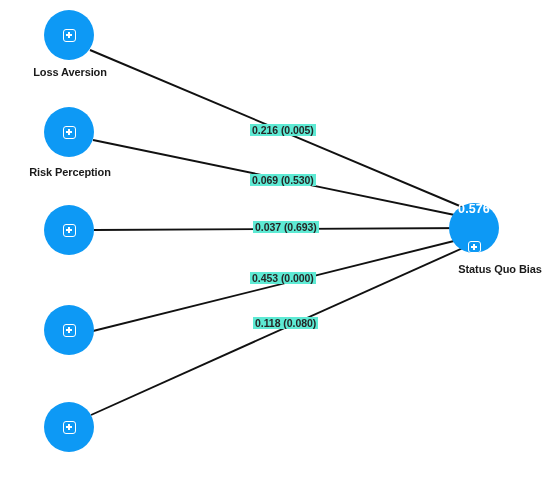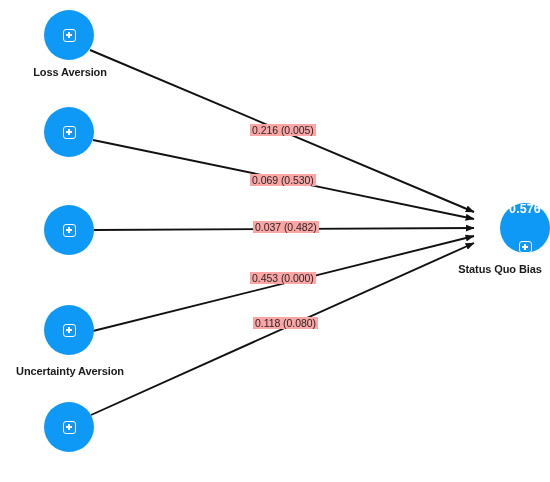--- a/index.html
+++ b/index.html
@@ -77,24 +77,24 @@
     font-size: 11px;
     font-weight: 700;
     color: #1a1a1a;
     white-space: nowrap;
     text-align: center;
     letter-spacing: -0.1px;
   }
   .edge-label {
     position: absolute;
     font-size: 10.5px;
-    font-weight: 400;
+    font-weight: 700;
     color: #262626;
     white-space: nowrap;
-    background: #fca5a5;
+    background: #5eead4;
     padding: 0 2px;
     letter-spacing: -0.05px;
   }
 </style>
 </head>
 <body>
 
 <div id="diagram-canvas">
 
   <svg id="edge-layer" viewBox="0 0 550 482" xmlns="http://www.w3.org/2000/svg">
@@ -116,43 +116,43 @@
   </svg>
 
   <div class="node" style="left:44px; top:10px;">
     <span class="node-icon"></span>
   </div>
   <div class="node-label" style="left:0px; top:66px; width:140px;">Loss Aversion</div>
 
   <div class="node" style="left:44px; top:107px;">
     <span class="node-icon"></span>
   </div>
+  <div class="node-label" style="left:0px; top:166px; width:140px;">Risk Perception</div>
 
   <div class="node" style="left:44px; top:205px;">
     <span class="node-icon"></span>
   </div>
 
   <div class="node" style="left:44px; top:305px;">
     <span class="node-icon"></span>
   </div>
-  <div class="node-label" style="left:0px; top:365px; width:140px;">Uncertainty Aversion</div>
 
   <div class="node" style="left:44px; top:402px;">
     <span class="node-icon"></span>
   </div>
 
-  <div class="node" style="left:500px; top:203px;gap:24px;">
+  <div class="node" style="left:449px; top:203px;gap:24px;">
     <span class="node-value">0.576</span>
     <span class="node-icon"></span>
   </div>
   <div class="node-label" style="left:440px; top:263px; width:120px;">Status Quo Bias</div>
 
   <div class="edge-label" style="left:250px; top:124px;">0.216 (0.005)</div>
 
   <div class="edge-label" style="left:250px; top:174px;">0.069 (0.530)</div>
 
-  <div class="edge-label" style="left:253px; top:221px;">0.037 (0.482)</div>
+  <div class="edge-label" style="left:253px; top:221px;">0.037 (0.693)</div>
 
   <div class="edge-label" style="left:250px; top:272px;">0.453 (0.000)</div>
 
   <div class="edge-label" style="left:253px; top:317px;">0.118 (0.080)</div>
 
 </div>
 
 </body></html>

